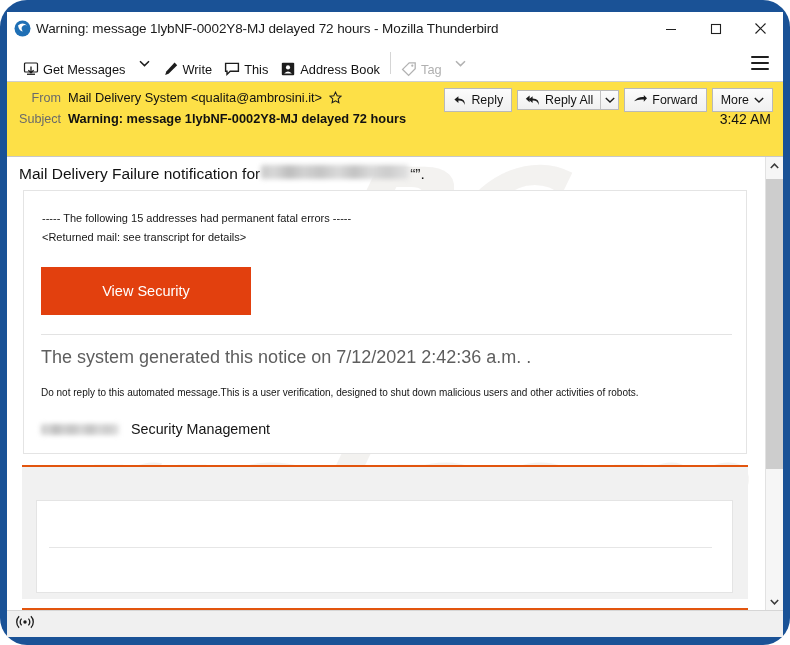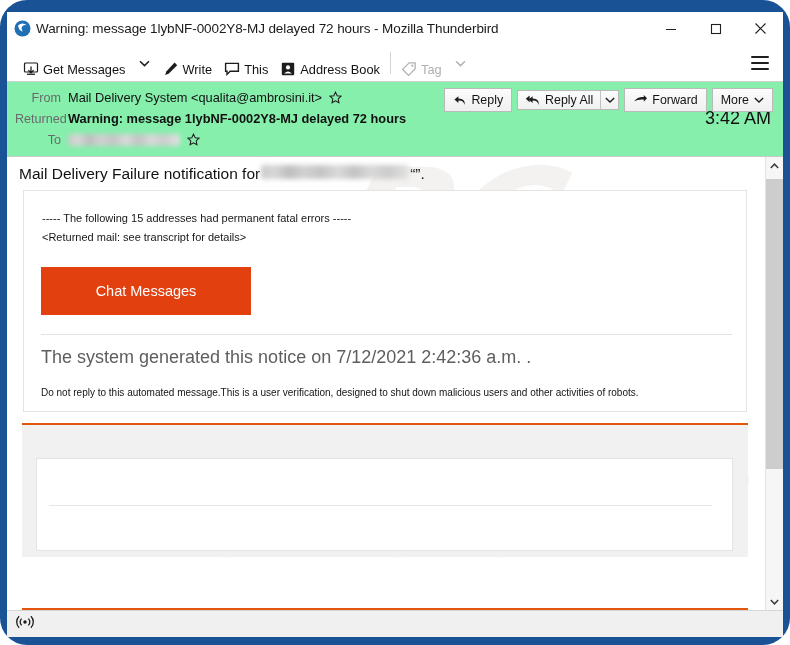--- a/index.html
+++ b/index.html
@@ -144,21 +144,21 @@
   }
   #hamburger span {
     display: block;
     height: 2px;
     background: #1e1e1e;
     border-radius: 1px;
   }
 
   
   #msg-header {
-    background: #86efac;
+    background: #fde047;
     border-bottom: 1px solid #c8c8c8;
     padding: 5px 0 3px 0;
     position: relative;
     min-height: 66px;
   }
   .hdr-row {
     display: flex;
     align-items: center;
     min-height: 21px;
     padding-left: 8px;
@@ -190,21 +190,21 @@
         #c9c9c9 0%, #d8d8d8 9%, #bdbdbd 19%, #d2d2d2 29%,
         #c4c4c4 40%, #dadada 52%, #c2c2c2 63%, #d9d9d9 74%,
         #cccccc 86%, #e2e2e2 100%);
     filter: blur(2.6px);
     border-radius: 2px;
     vertical-align: middle;
   }
   #msg-timestamp {
     position: absolute;
     right: 12px;
-    font-size: 18px;
+    font-size: 14px;
     color: #111111;
   }
   #hdr-actions {
     position: absolute;
     right: 10px;
     top: 6px;
     display: flex;
     align-items: center;
   }
   .act-btn {
@@ -534,34 +534,23 @@
         <span class="hdr-value">
           <span>Mail Delivery System &lt;qualita@ambrosini.it&gt;</span>
           <span class="star-icon">
             <svg width="13" height="13" viewBox="0 0 14 14">
               <path d="M7 1.2 L8.8 5.1 L13 5.6 L9.9 8.5 L10.7 12.7 L7 10.6 L3.3 12.7 L4.1 8.5 L1 5.6 L5.2 5.1 Z" fill="none" stroke="#1d1d1d" stroke-width="1.1"></path>
             </svg>
           </span>
         </span>
       </div>
       <div class="hdr-row">
-        <span class="hdr-label">Returned</span>
+        <span class="hdr-label">Subject</span>
         <span class="hdr-value bold">Warning: message 1lybNF-0002Y8-MJ delayed 72 hours</span>
         <span id="msg-timestamp">3:42 AM</span>
-      </div>
-      <div class="hdr-row">
-        <span class="hdr-label">To</span>
-        <span class="hdr-value">
-          <span class="blurred" style="width:112px;height:12px;"></span>
-          <span class="star-icon">
-            <svg width="13" height="13" viewBox="0 0 14 14">
-              <path d="M7 1.2 L8.8 5.1 L13 5.6 L9.9 8.5 L10.7 12.7 L7 10.6 L3.3 12.7 L4.1 8.5 L1 5.6 L5.2 5.1 Z" fill="none" stroke="#1d1d1d" stroke-width="1.1"></path>
-            </svg>
-          </span>
-        </span>
       </div>
 
       <div id="hdr-actions">
         <div class="act-btn">
           <span class="tb-icon">
             <svg width="14" height="13" viewBox="0 0 14 13">
               <path d="M5.4 2.2 L1.4 5.6 L5.4 9 V6.6 Q10.6 6.4 11.6 11 Q12.8 4.9 5.4 4.6 Z" fill="#1d1d1d"></path>
             </svg>
           </span>
           <span>Reply</span>
@@ -615,29 +604,33 @@
           <span>Mail Delivery Failure notification for </span>
           <span class="blurred" style="width:148px;height:14px;margin:0 1px;"></span>
           <span>“”.</span>
         </div>
 
         <div class="card" id="card-main">
           <div class="mono-line">----- The following 15 addresses had permanent fatal errors -----</div>
           <div class="mono-line">&lt;Returned mail: see transcript for details&gt;</div>
 
           <div id="view-messages-btn">
-            <span>Chat Messages</span>
+            <span>View Security</span>
           </div>
 
           <div class="card-hr"></div>
 
           <div id="notice-line">The system generated this notice on 7/12/2021 2:42:36 a.m. .</div>
 
           <div id="warn-para">Do not reply to this automated message.This is a user verification, designed to shut down malicious users and other  activities of  robots.</div>
 
+          <div id="sign-line">
+            <span class="blurred" style="width:78px;height:11px;margin-right:12px;"></span>
+            <span>Security Management</span>
+          </div>
         </div>
 
         <div id="orange-rule-top"></div>
 
         <div id="gray-strip">
           <div id="card-bottom">
             <div id="card-bottom-hr"></div>
           </div>
         </div>
         <div id="orange-rule-bottom"></div>

